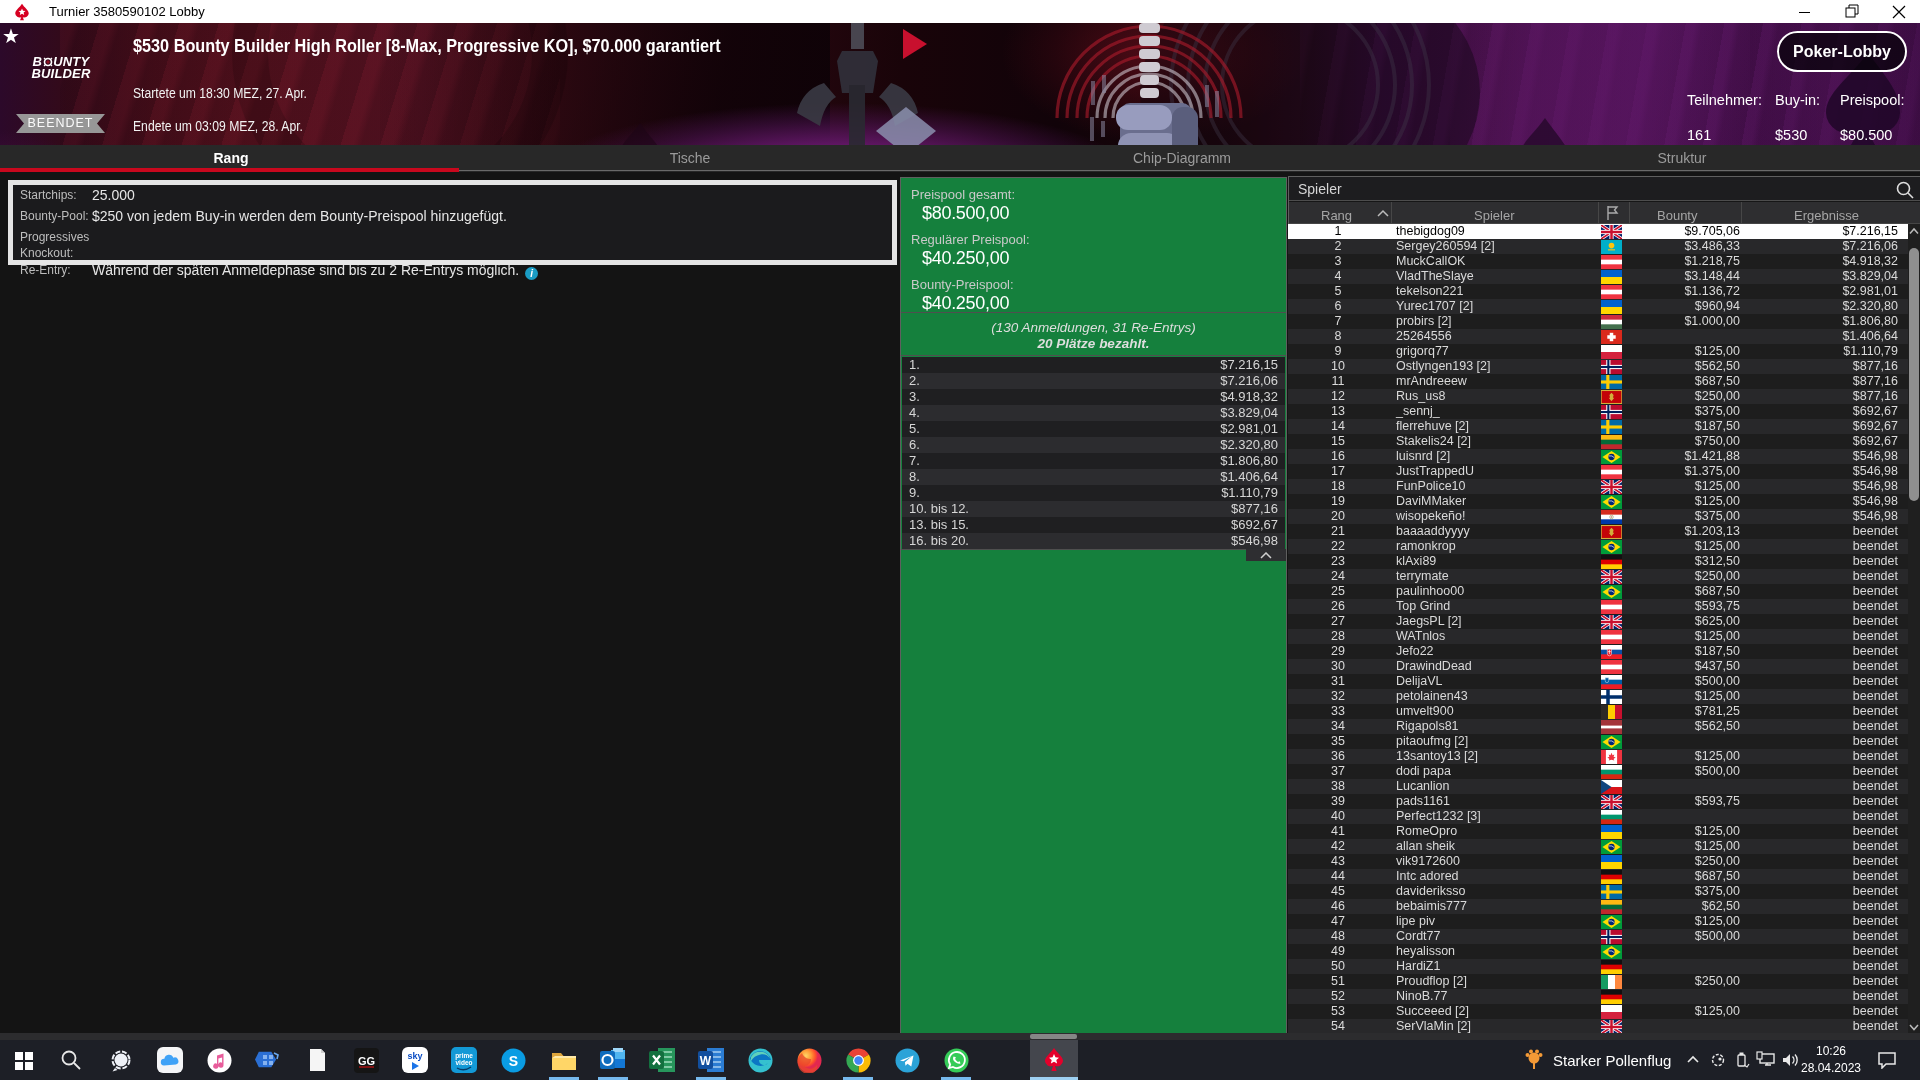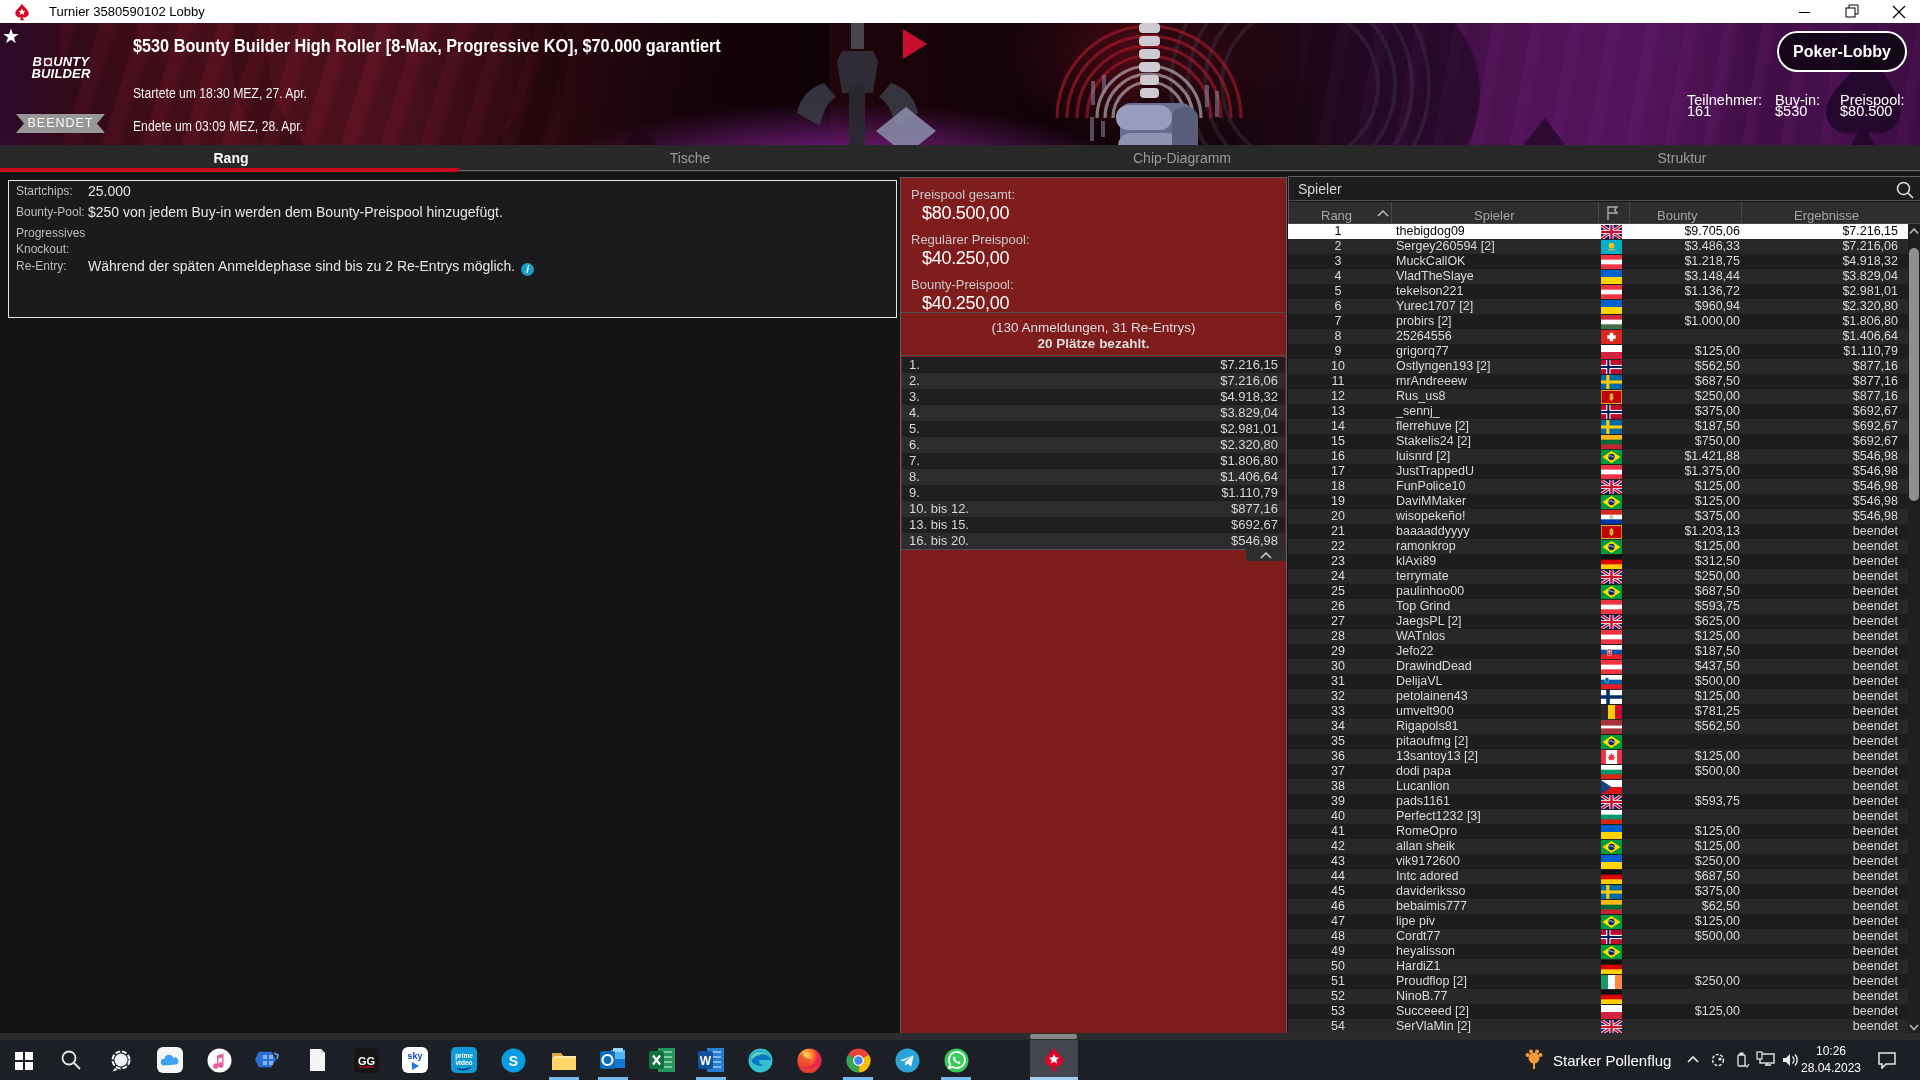--- a/index.html
+++ b/index.html
@@ -37,44 +37,44 @@
 .star { position:absolute; left:2px; top:1px; color:#fff; font-size:20px; }
 .bblogo { position:absolute; left:21px; top:33px; width:80px; text-align:center; color:#fff;
   font-weight:bold; font-size:13px; letter-spacing:0.2px; line-height:11.5px; font-style:italic; }
 .ribbon { position:absolute; left:16px; top:91px; width:89px; height:19px; background:#979797;
   clip-path:polygon(0 0, 100% 0, 91% 50%, 100% 100%, 0 100%, 9% 50%);
   color:#fafafa; font-size:12.5px; letter-spacing:1px; text-align:center; line-height:19px; }
 .plobby { position:absolute; left:1777px; top:8px; width:130px; height:41px; border:2px solid #fff;
   border-radius:21px; background:rgba(6,3,9,0.72); color:#fff; font-size:16px; font-weight:bold;
   text-align:center; line-height:38px; }
 .hstat { position:absolute; top:69px; color:#fff; font-size:14.5px; }
-.hstat .v { position:absolute; top:11px; left:0; white-space:nowrap; }
+.hstat .v { position:absolute; top:35px; left:0; white-space:nowrap; }
 
 #tabs { position:absolute; left:0; top:145px; width:1920px; height:27px; background:#282828; }
 #tabs .tab { position:absolute; top:5px; font-size:14px; color:#9b9b9b; transform:translateX(-50%); }
 #tabs .active { color:#fff; font-weight:bold; }
 #tabs .redbar { position:absolute; left:0; top:23px; width:459px; height:4px; background:#c9081d; }
 #tabs .gline { position:absolute; left:459px; top:25px; width:1461px; height:1px; background:#6a6a6a; }
 
 #content { position:absolute; left:0; top:172px; width:1920px; height:861px; background:#141414; }
 
-#lpanel { position:absolute; left:8px; top:8px; width:889px; height:138px; background:#1b1b1d;
-  border:1px solid #e5e5e5; font-size:13.5px; color:#c9c9c9; }
+#lpanel { position:absolute; left:8px; top:8px; width:889px; height:85px; background:#1b1b1d;
+  border:5px solid #e5e5e5; font-size:13.5px; color:#c9c9c9; }
 #lpanel .lab { position:absolute; left:7px; color:#bdbdbd; font-size:12px; }
 #lpanel .val { position:absolute; left:79px; color:#e6e6e6; font-size:14px; }
 .info-i { display:inline-block; width:13px; height:13px; border-radius:7px; background:#1a9cc4;
   color:#fff; font-size:10px; font-weight:bold; text-align:center; line-height:13px;
   font-style:italic; vertical-align:-2px; margin-left:6px; }
 
-#mpanel { position:absolute; left:900px; top:5px; width:387px; height:858px; background:#7f1d1d;
+#mpanel { position:absolute; left:900px; top:5px; width:387px; height:858px; background:#15803d;
   border:1px solid #5f5f5f; }
 .mlab { position:absolute; left:10px; font-size:13px; color:#c9c9c9; }
 .mval { position:absolute; left:21px; font-size:18px; color:#fff; letter-spacing:-0.3px; }
 .mline { position:absolute; left:0; width:100%; height:1px; background:#4f4f4f; }
-.mcent { position:absolute; left:0; width:100%; text-align:center; font-size:13.5px; color:#dedede; }
+.mcent { position:absolute; left:0; width:100%; text-align:center; font-size:13.5px; color:#dedede;font-style:italic; }
 #pays { position:absolute; left:1px; top:179px; width:383px; }
 .payrow { height:16px; font-size:13px; color:#d6d6d6; padding:0 7px; line-height:16px; }
 .payrow .amt { float:right; }
 .payrow.odd { background:#1f1f21; }
 .payrow.even { background:#2c2c2f; }
 .uptab { position:absolute; left:345px; top:371px; width:40px; height:12px; background:#2e2e31;
   color:#cfcfcf; text-align:center; }
 .uptab svg { display:block; margin:3px auto 0; }
 
 #rpanel { position:absolute; left:1288px; top:4px; width:632px; height:1031px; background:#161616;

